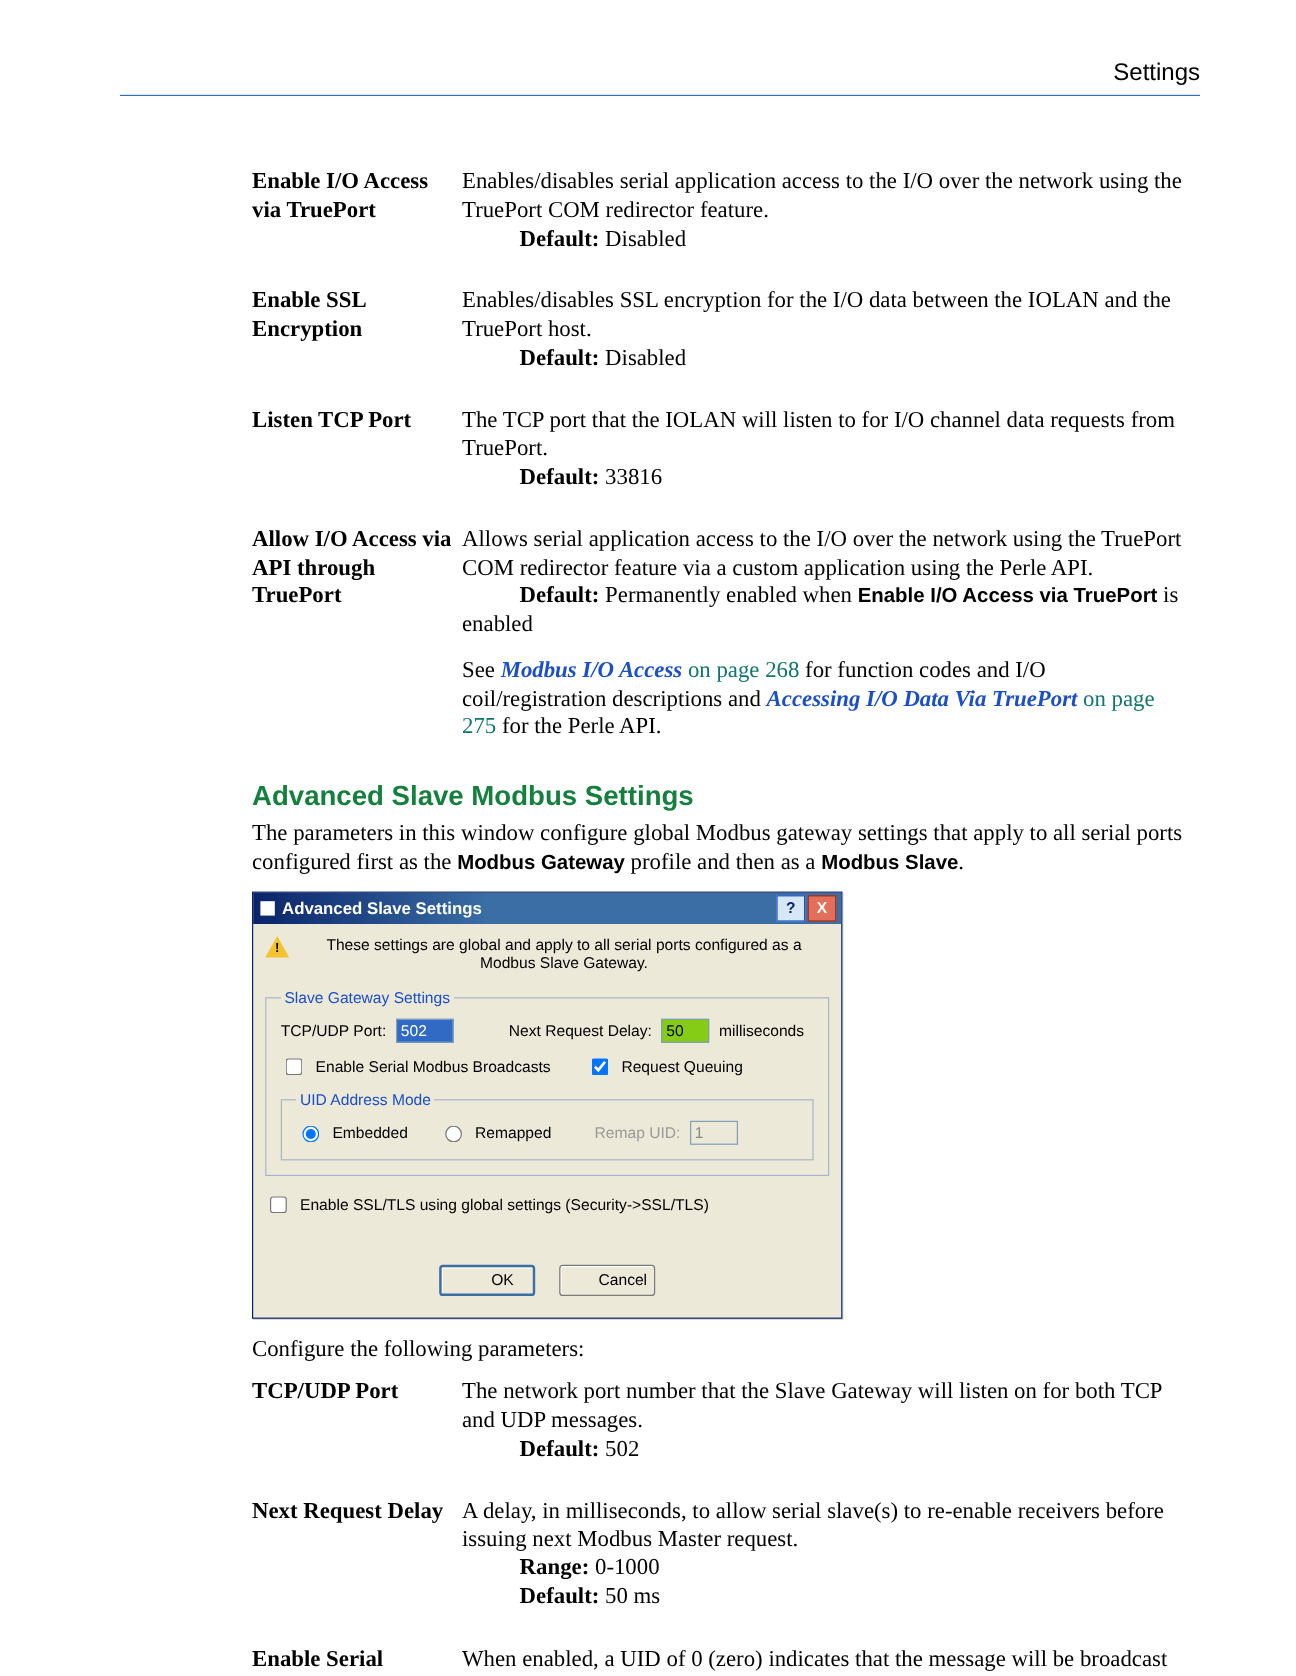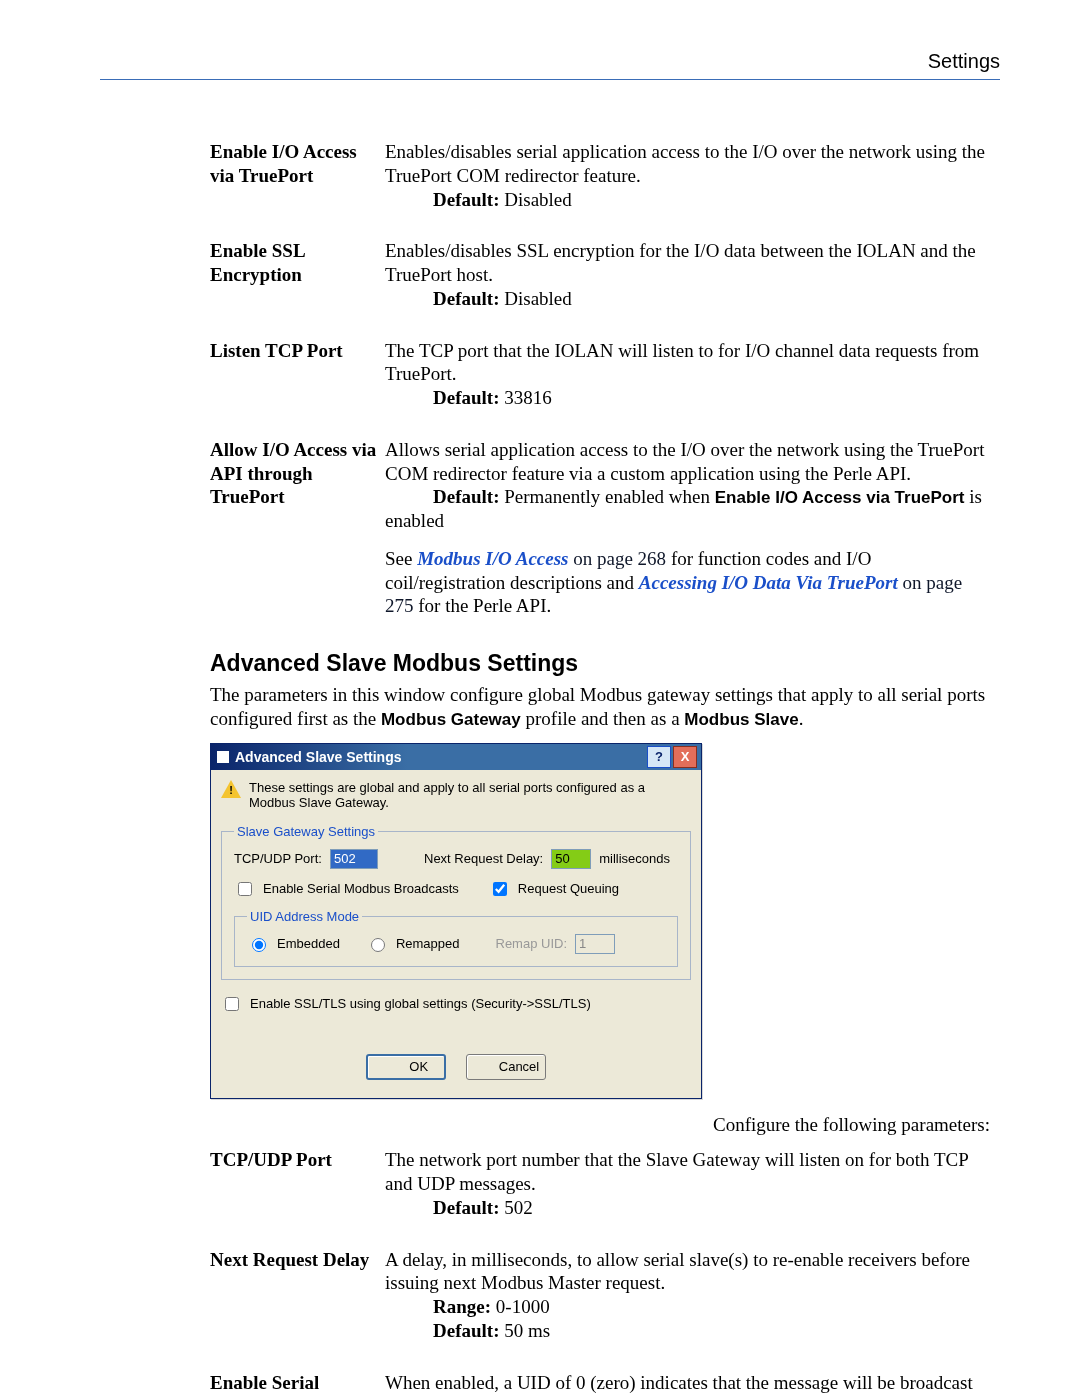--- a/index.html
+++ b/index.html
@@ -42,25 +42,25 @@
     width: 175px;
     flex: 0 0 175px;
     font-weight: bold;
   }
   .desc {
     flex: 1;
   }
   .bold { font-weight: bold; margin-left: 48px; }
   .sans-bold { font-family: Arial, Helvetica, sans-serif; font-weight: bold; font-size: 17px;}
   .link { color: #1a4fc9; font-style: italic; font-family: "Times New Roman", serif; font-weight: bold;}
-  .link-plain { color: #0f172a; font-family: "Times New Roman", serif; margin-top: 33px;}
+  .link-plain { color: #0f766e; font-family: "Times New Roman", serif; margin-top: 33px;}
   .section-title {
     font-family: Arial, Helvetica, sans-serif;
     font-weight: bold;
-    color: #000000;
+    color: #15803d;
     font-size: 23px;
     margin: 32px 0 6px 110px;
   }
   .section-intro {
     margin: 0 10px 12px 110px;
     font-size: 19px;
     line-height: 1.25;
   }
 
   
@@ -101,20 +101,21 @@
     font-size: 13px;
   }
   .tbtn-close { background: #e36e5a; color: #fff; border-color: #8a2e1f;}
   .dlg-body {
     padding: 10px;
   }
   .note {
     display: flex;
     gap: 8px;
     align-items: flex-start;
+    text-align: center;
   }
   .warn-icon {
     width: 20px; height: 20px;
     flex: 0 0 20px;
   }
   .warn-tri {
     width: 0; height: 0;
     border-left: 10px solid transparent;
     border-right: 10px solid transparent;
     border-bottom: 18px solid #f4c430;
@@ -272,21 +273,21 @@
         <span>Enable SSL/TLS using global settings (Security-&gt;SSL/TLS)</span>
       </div>
 
       <div class="dlg-btns">
         <button class="winbtn winbtn-def">OK</button>
         <button class="winbtn">Cancel</button>
       </div>
     </div>
   </div>
 
-  <div class="section-intro" style="margin-top:6px;text-align:right;">Configure the following parameters:</div>
+  <div class="section-intro" style="margin-top:6px;">Configure the following parameters:</div>
 
   <div class="defs">
     <div class="row">
       <div class="term">TCP/UDP Port</div>
       <div class="desc">
         <span>The network port number that the Slave Gateway will listen on for both TCP and UDP messages.</span><br>
         <span class="bold">Default:</span><span> 502</span>
       </div>
     </div>
     <div class="row">

